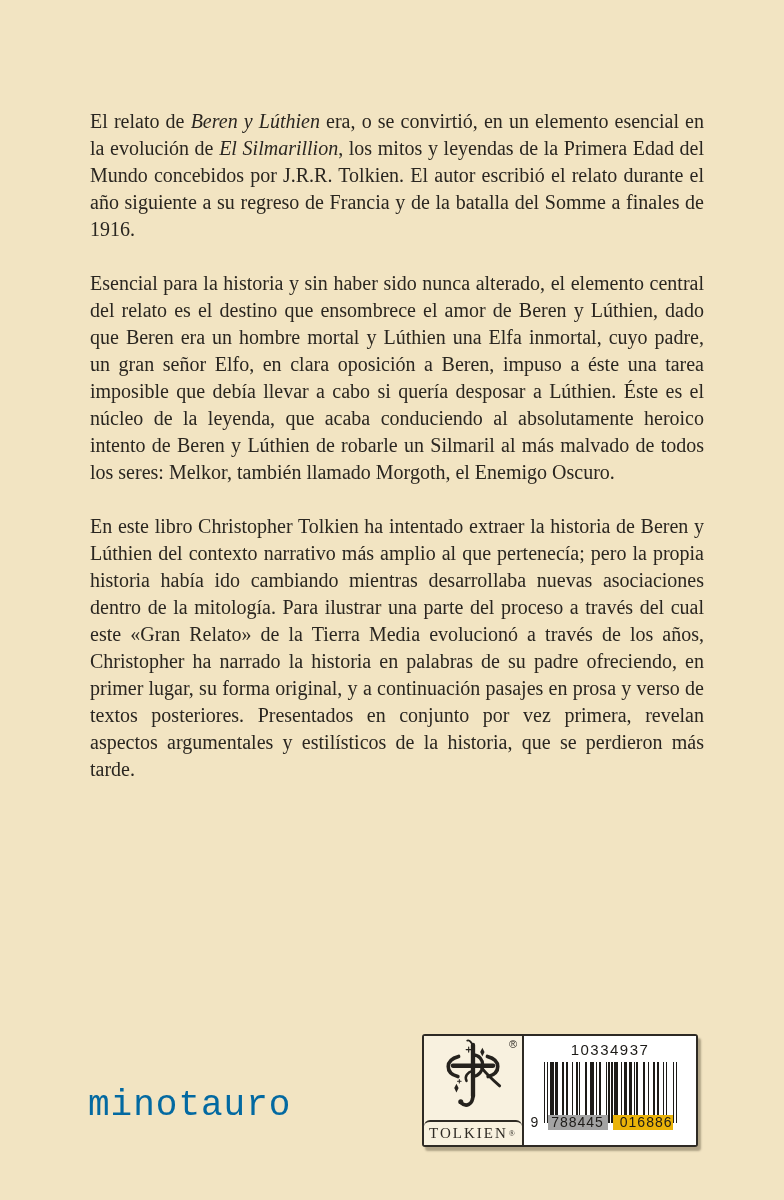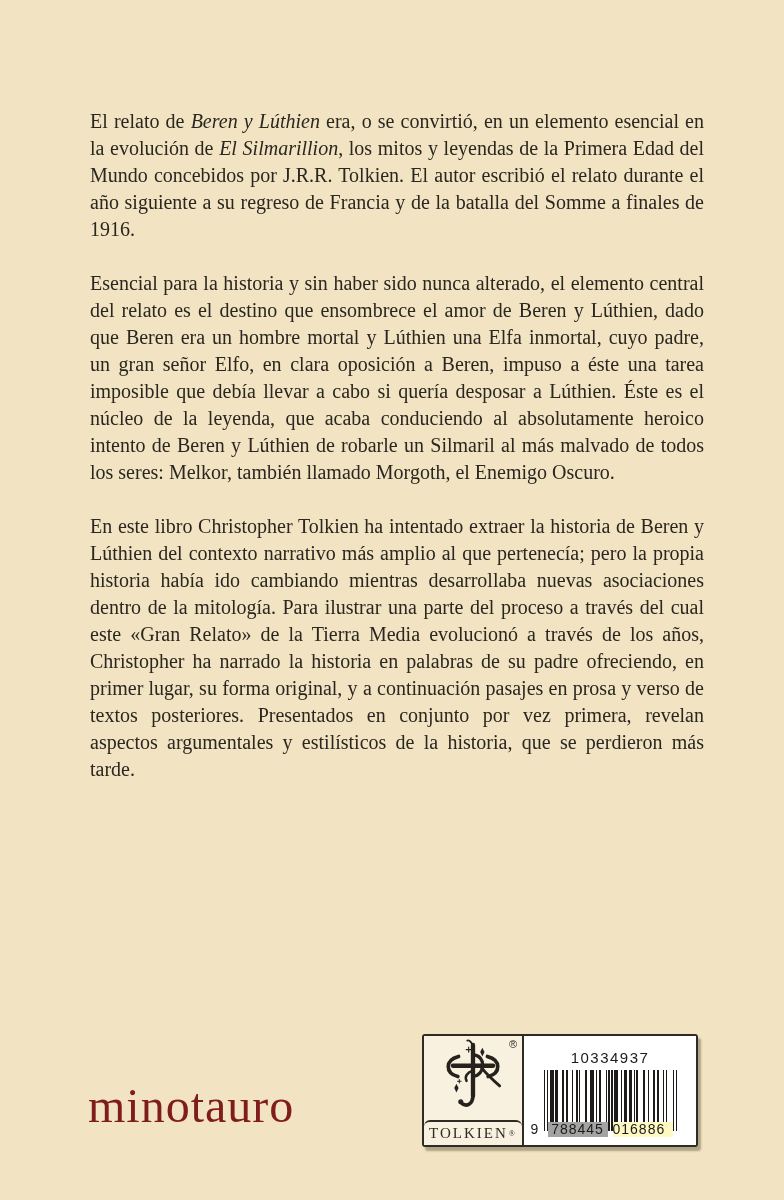--- a/index.html
+++ b/index.html
@@ -16,23 +16,23 @@
     left:90px;top:108px;width:614px;
     color:#2a2620;
     font-size:20px;line-height:27px;
     text-align:justify;
   }
   .synopsis p{margin:0 0 27px 0;}
   .synopsis em{font-style:italic;}
   
   .publisher{position:absolute;left:88px;top:1086px;}
   .publisher-name{
-    font-family:Liberation Serif, serif;
-    font-size:48px;line-height:40px;
-    color:#7f1d1d;letter-spacing:1px;
+    font-family:Liberation Mono, monospace;
+    font-size:36px;line-height:40px;
+    color:#0369a1;letter-spacing:1px;
   }
   .publisher-url{
     font-family:"Liberation Sans", sans-serif;
     font-size:19px;line-height:19px;
     color:#4b4844;letter-spacing:1px;
     margin-top:5px;
   }
   
   .colophon{
     position:absolute;left:422px;top:1034px;
@@ -62,38 +62,38 @@
     height:25px;box-sizing:border-box;
     border-top:2px solid #2e2a24;
     display:flex;align-items:center;justify-content:center;
     font-family:"Liberation Serif", serif;
     font-size:15px;letter-spacing:2px;color:#2e2a24;border-radius:6px;
   }
   .tolkien-strip sup{font-size:8px;margin-left:1px;}
   .barcode-col{
     flex:1;background:#ffffff;
     display:flex;flex-direction:column;align-items:center;
-    padding-top:13px;box-sizing:border-box;
+    padding-top:5px;box-sizing:border-box;
   }
   .internal-code{
     font-family:"Liberation Sans", sans-serif;
     font-size:15px;letter-spacing:1.5px;color:#1d1b18;
     line-height:18px;
   }
   .barcode-wrap{position:relative;width:133px;margin-top:3px;height:76px;}
   .barcode-wrap svg rect{fill:#1d1b18;}
   .isbn-row span{
     position:absolute;bottom:8px;
     font-family:"Liberation Sans", sans-serif;
     font-size:14px;line-height:15px;color:#1d1b18;
     letter-spacing:1px;
   }
   .isbn-first{left:-13px;}
   .isbn-g1{left:4px;width:60px;text-align:center;background:#a3a3a3;}
-  .isbn-g2{left:69px;width:60px;text-align:left;background:#fef9c3;}
+  .isbn-g2{left:69px;width:60px;text-align:right;background:#eab308;}
   .monogram-svg{width:72px;height:82px;display:block;}
   .monogram-svg .stroke{fill:none;stroke:#25221d;stroke-linecap:round;}
   .monogram-svg .fill{fill:#25221d;stroke:none;}
 </style>
 </head>
 <body>
 
 <div class="page">
 
   <main class="synopsis">

